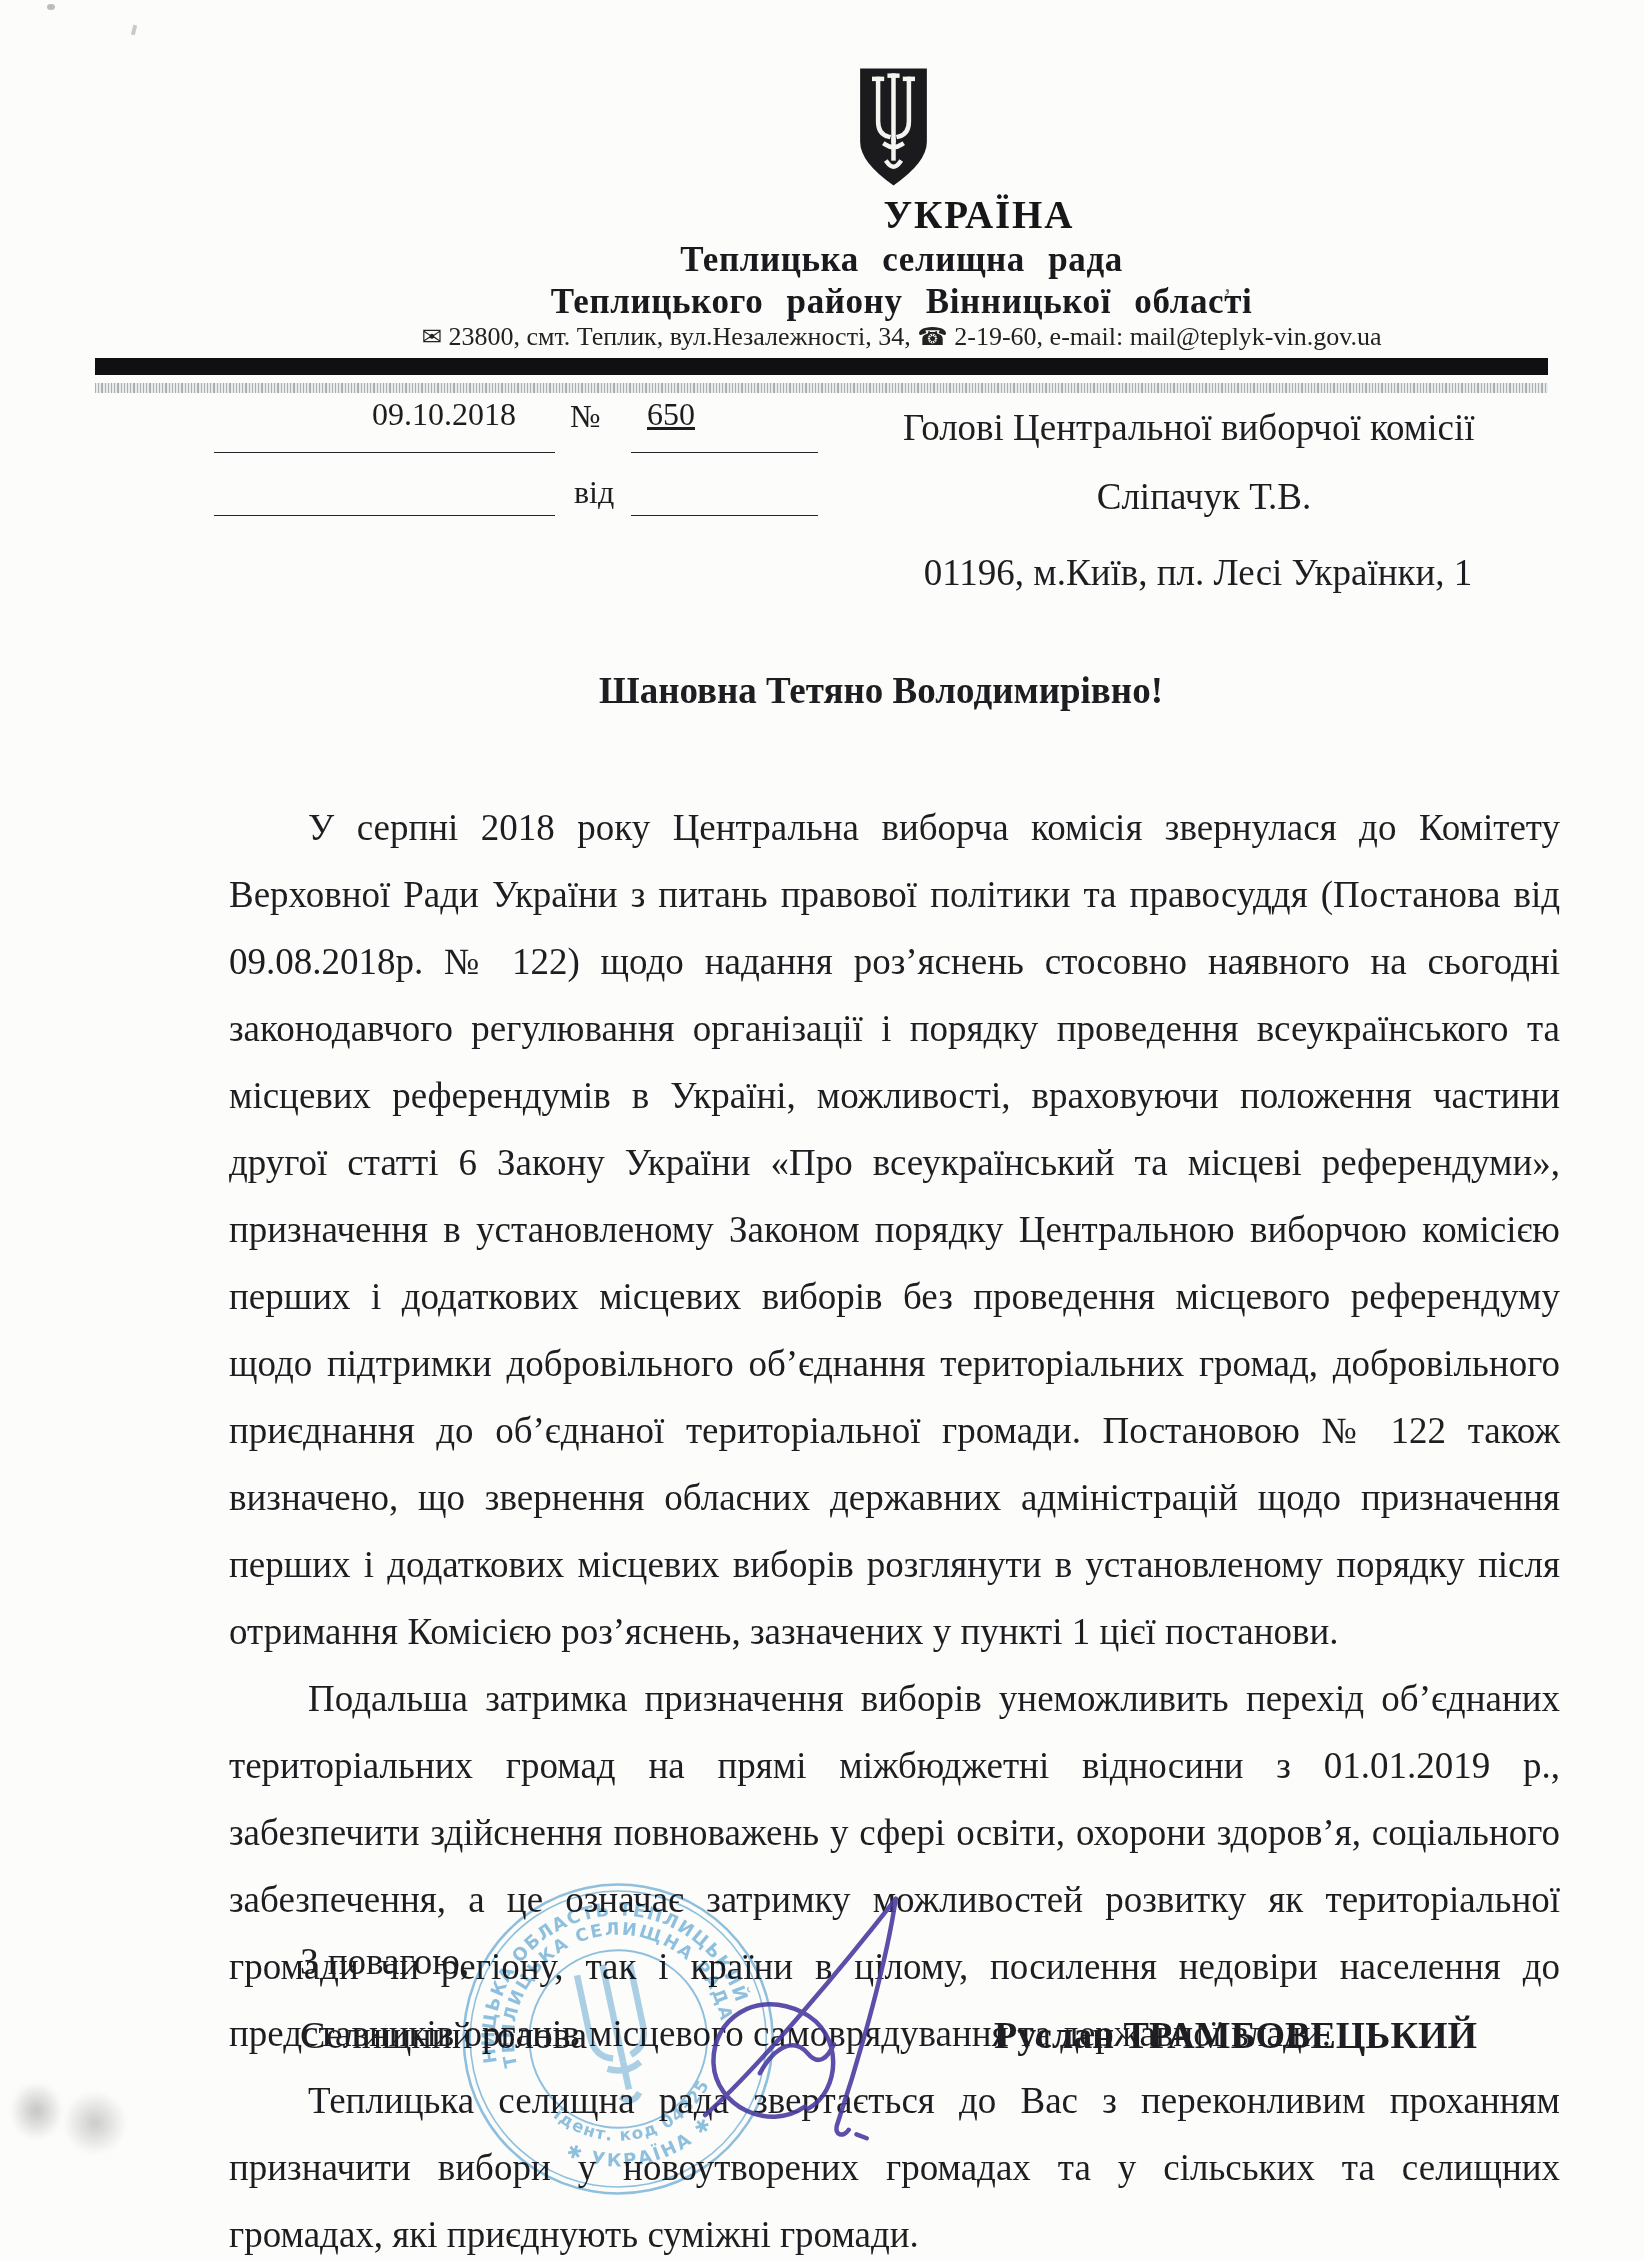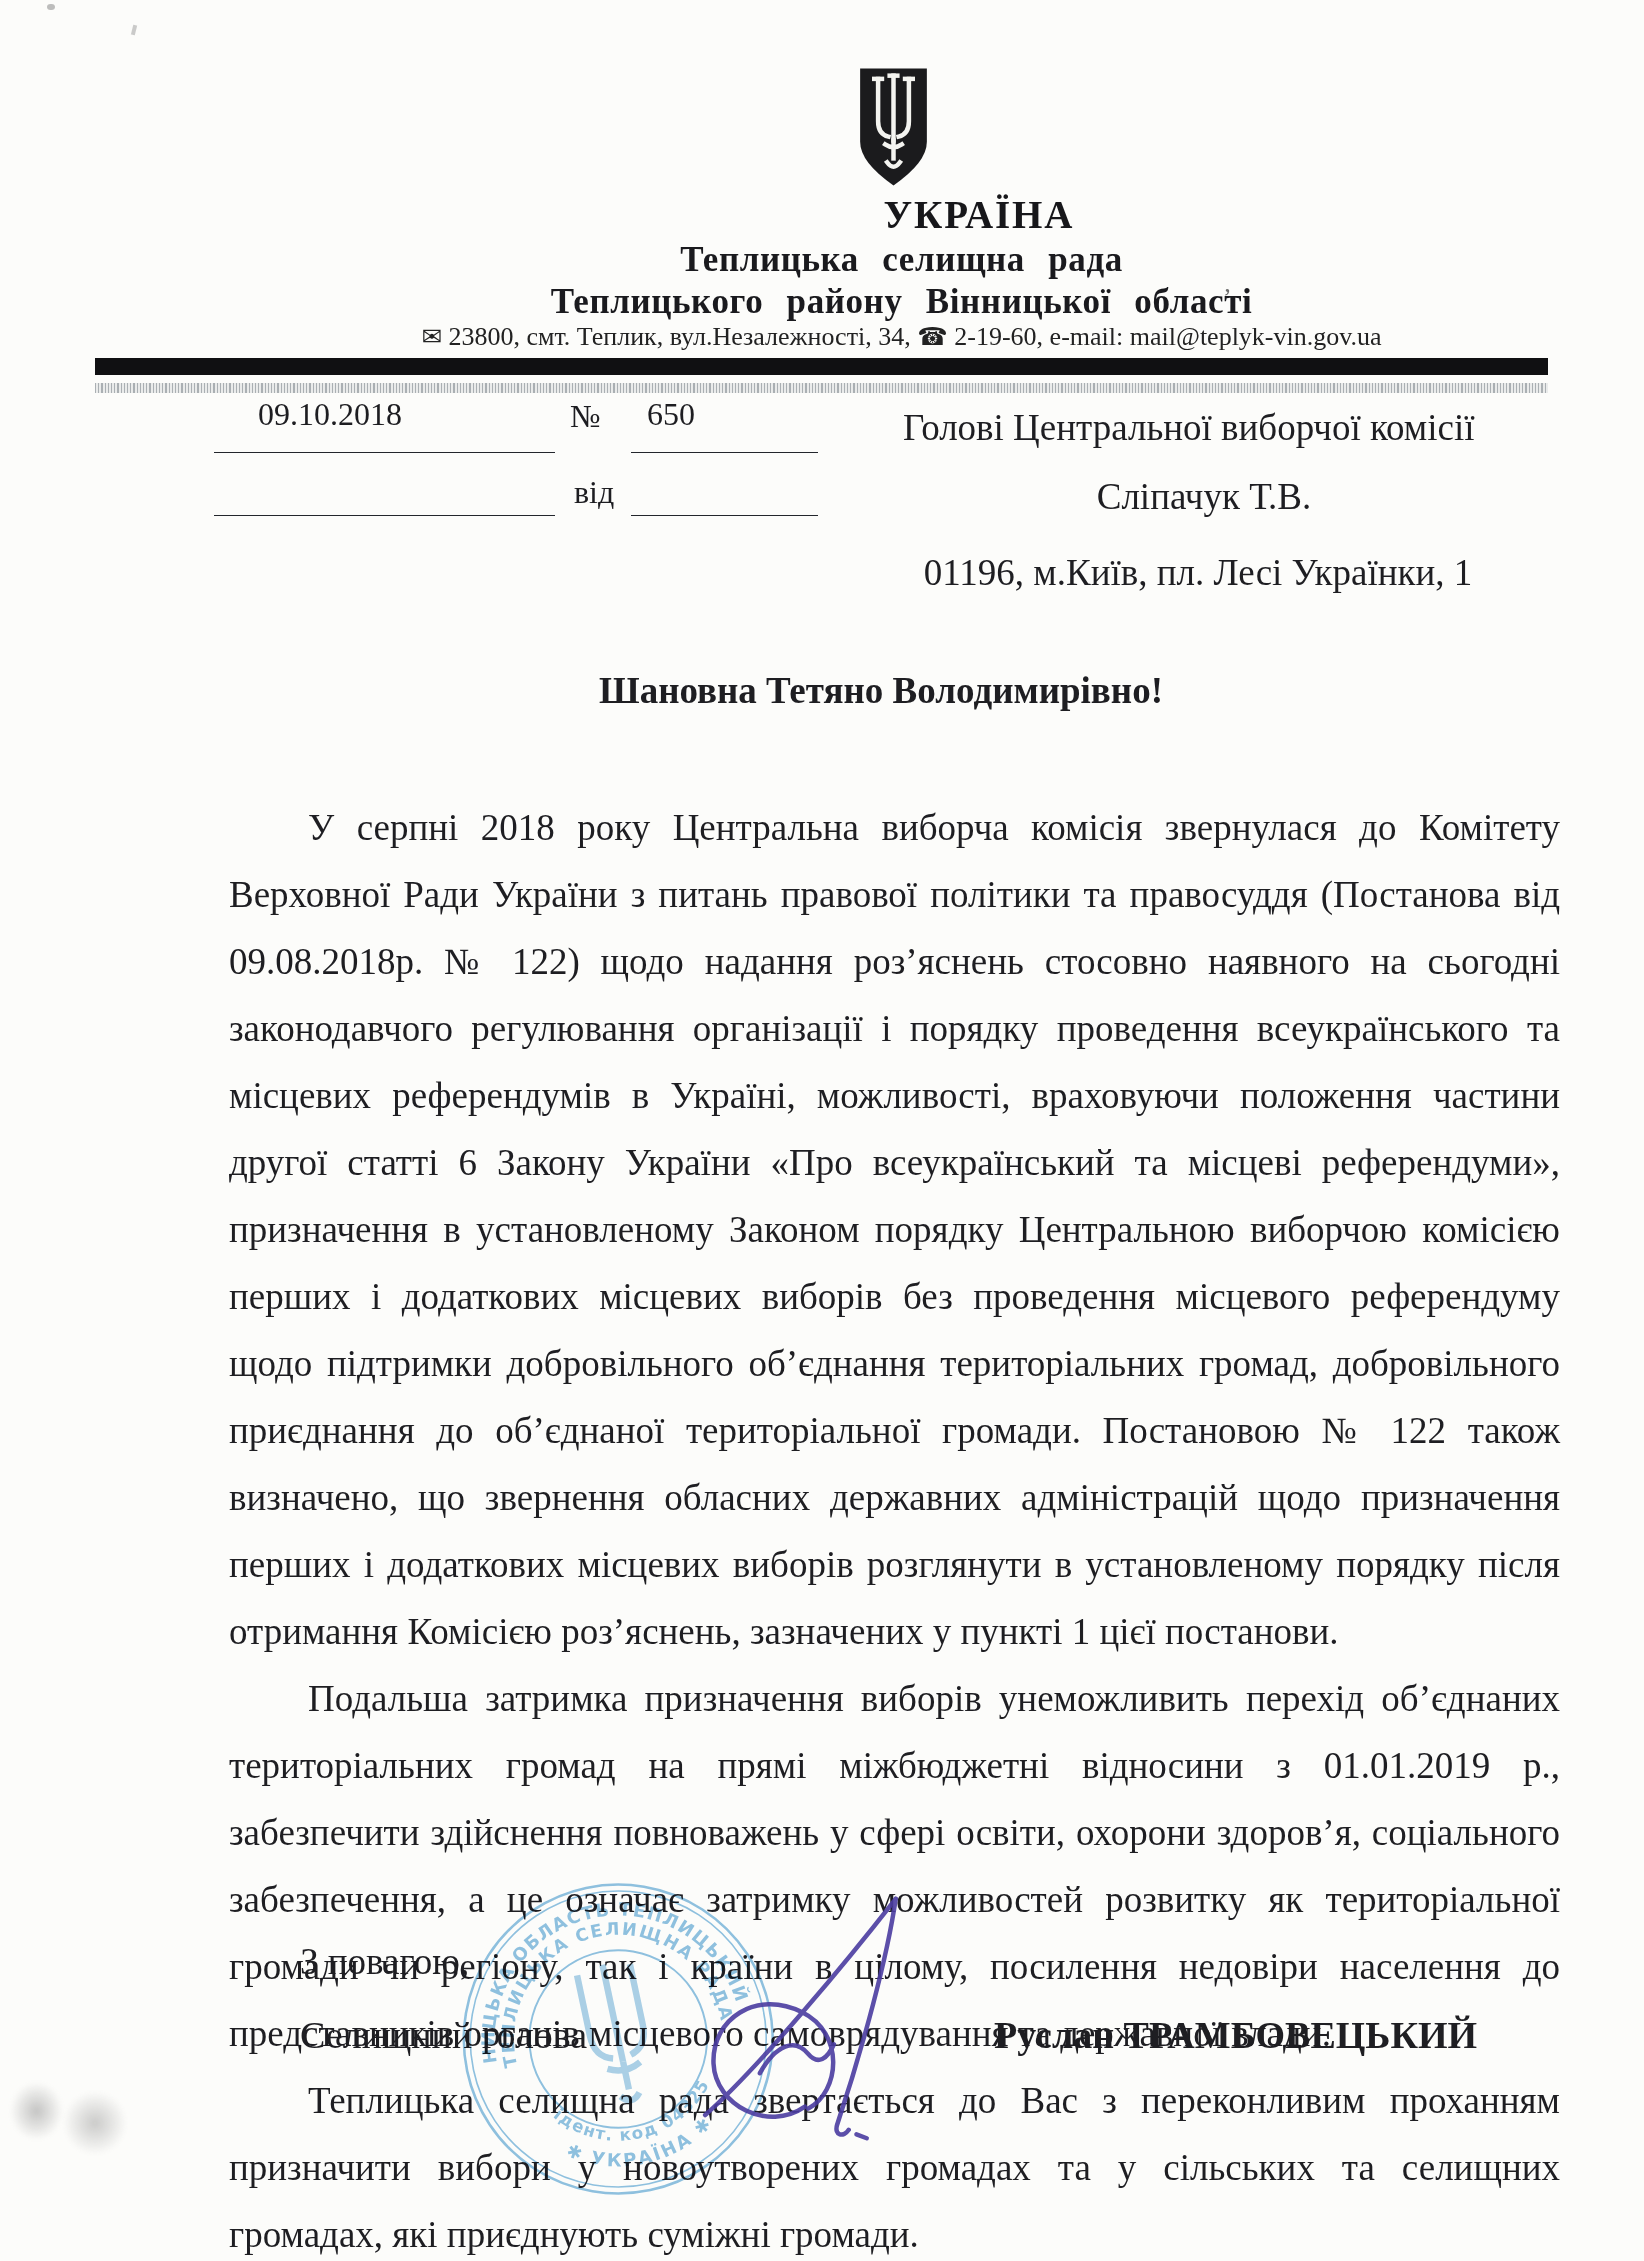--- a/index.html
+++ b/index.html
@@ -20,23 +20,23 @@
   .org2{position:absolute;left:77px;top:282px;width:1649px;text-align:center;
     font-weight:bold;font-size:35px;word-spacing:14px;letter-spacing:0.6px;color:#1a1a1e;}
   .contact{position:absolute;left:77px;top:322px;width:1649px;text-align:center;
     font-size:26px;color:#222;}
   .contact .ic{font-family:"DejaVu Sans",sans-serif;font-size:24.5px;}
   .bar-black{position:absolute;left:95px;top:358px;width:1453px;height:17px;background:#101012;}
   .bar-halftone{position:absolute;left:95px;top:383px;width:1453px;height:9.7px;opacity:.75;
     background:repeating-linear-gradient(90deg,#8f969b 0 1.3px,#e4e6e6 1.3px 3.2px);}
   
   .ref{font-size:32px;color:#1d1d21;}
-  .ref-date{position:absolute;left:258px;top:396px;width:258px;text-align:left;}
+  .ref-date{position:absolute;left:258px;top:396px;width:258px;text-align:right;}
   .ref-no{position:absolute;left:570px;top:398px;}
-  .ref-num{position:absolute;left:647px;top:396px;}
+  .ref-num{position:absolute;left:647px;top:396px;text-decoration:underline;}
   .ref-from{position:absolute;left:574px;top:474px;}
   .uline{position:absolute;height:0;border-bottom:1.9px solid #23262c;}
   .ul-a{left:214px;top:452px;width:341px;}
   .ul-b{left:631px;top:452px;width:187px;}
   .ul-c{left:214px;top:515px;width:341px;}
   .ul-d{left:631px;top:515px;width:187px;}
   
   .rcp1{position:absolute;left:903px;top:406px;width:618px;font-size:37px;}
   .rcp2{position:absolute;left:903px;top:475px;width:602px;text-align:center;
     font-size:37px;font-weight:normal;}

